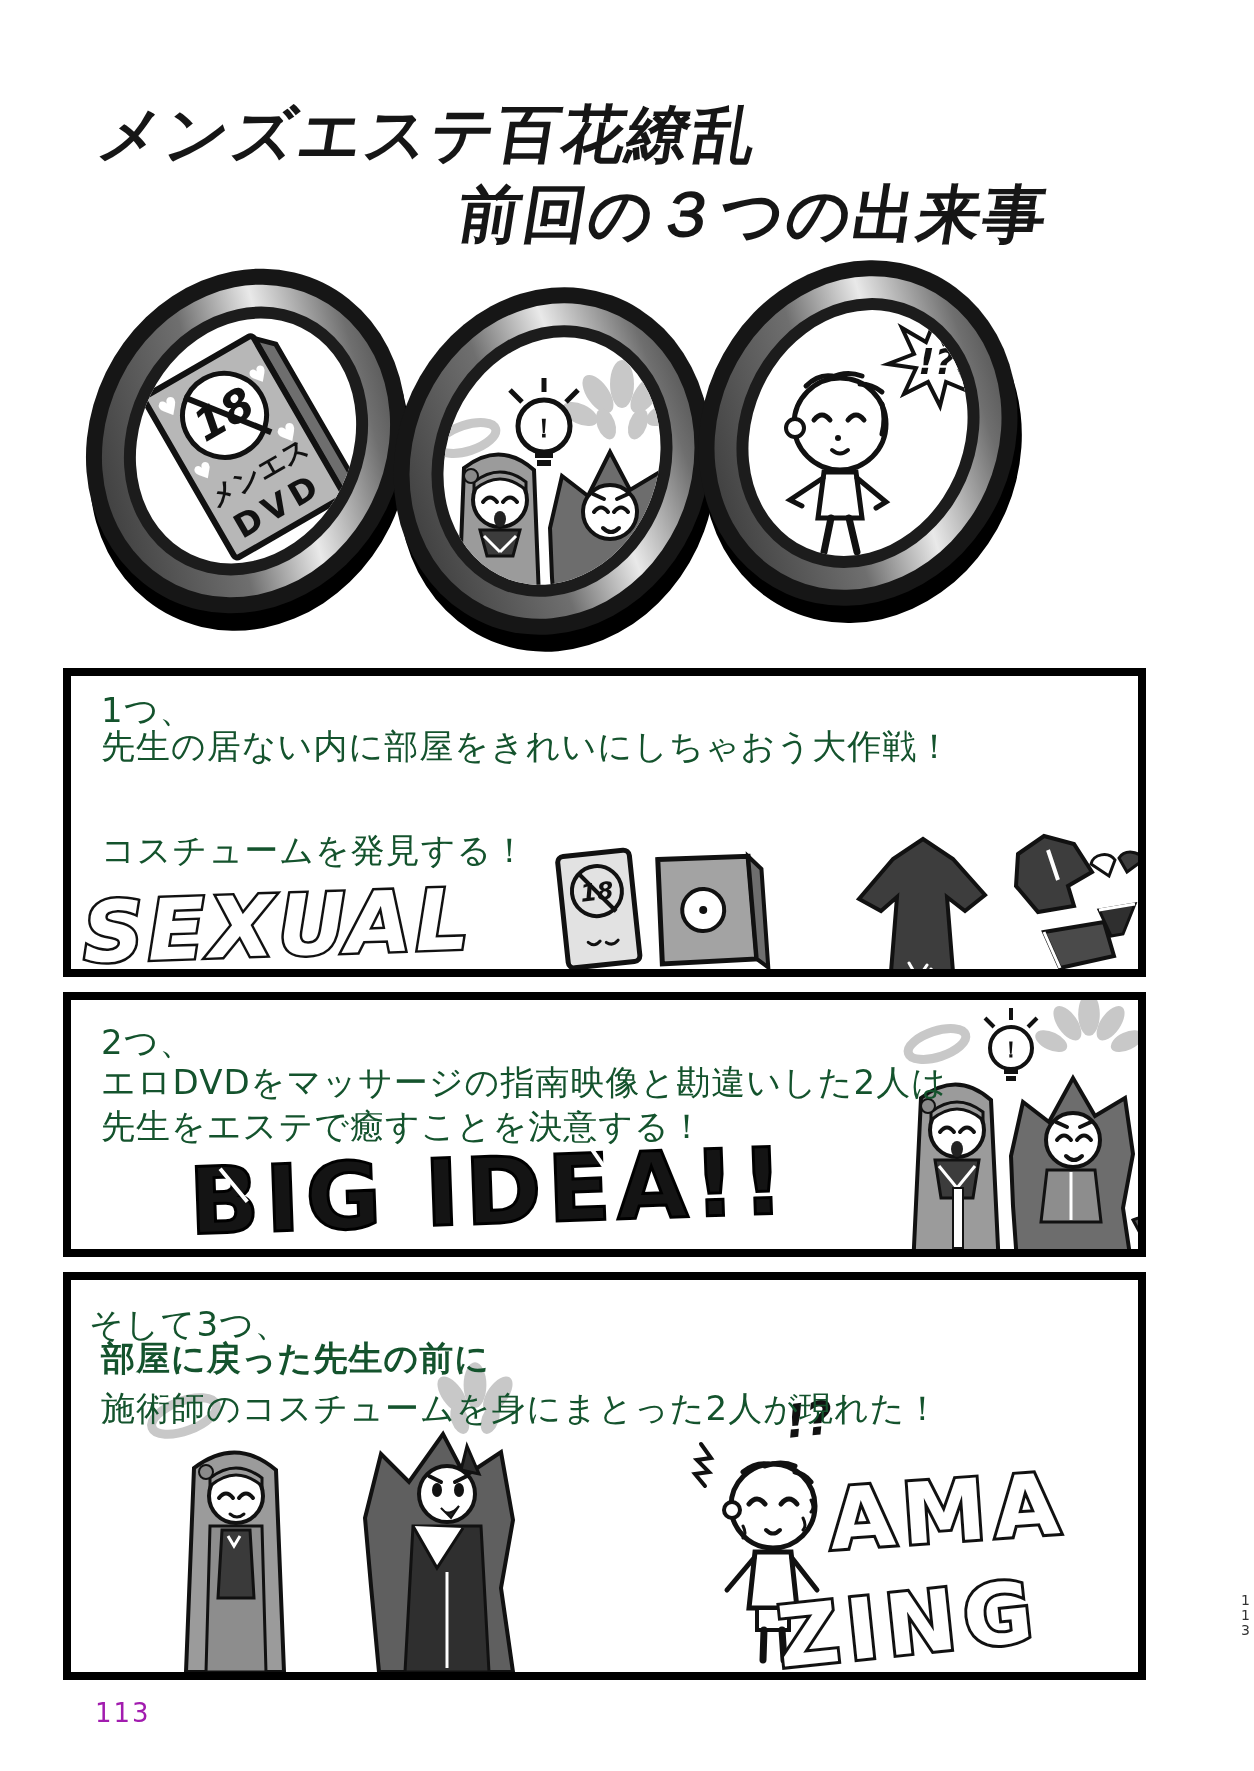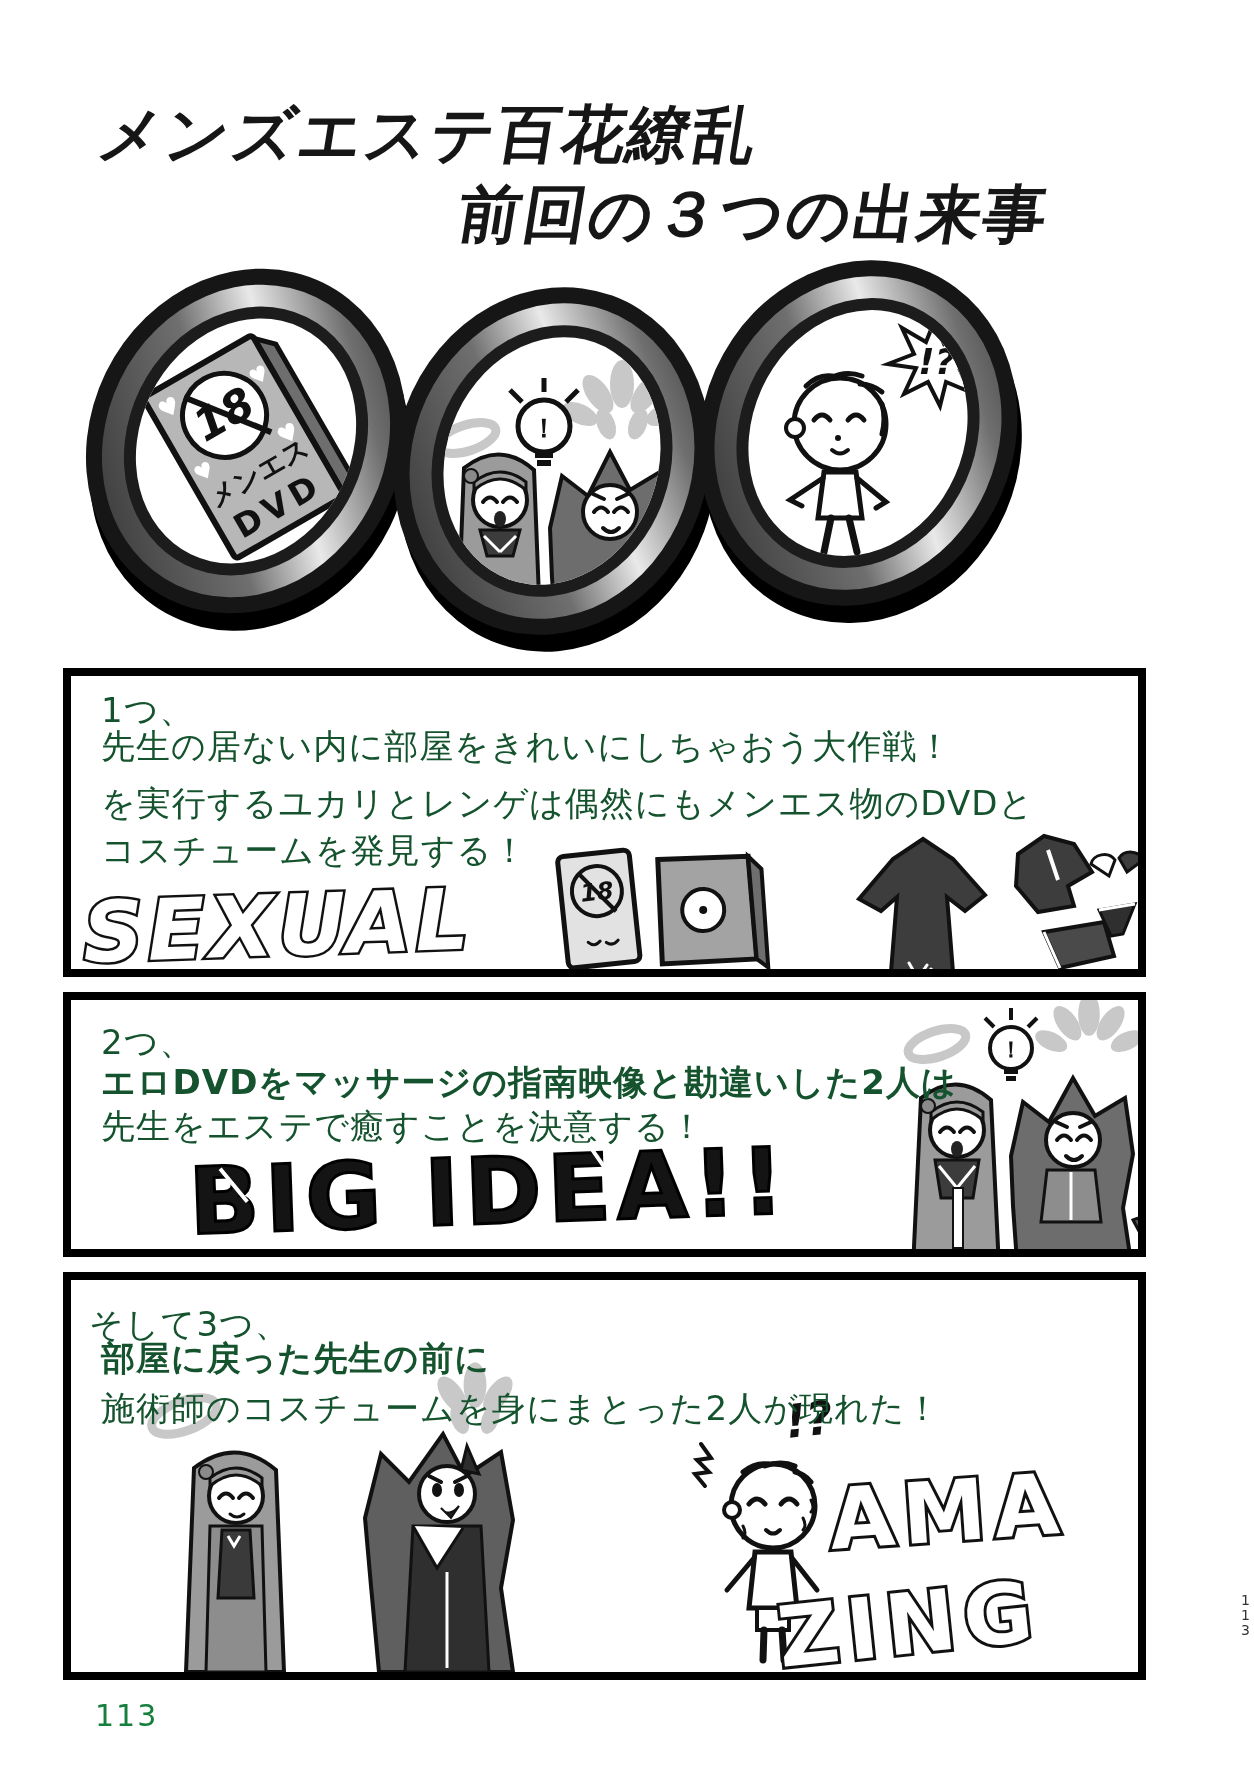--- a/index.html
+++ b/index.html
@@ -12,21 +12,21 @@
   .medallion{position:absolute;width:360px;height:390px;}
   #med1{left:66px;top:246px;}
   #med2{left:372px;top:266px;}
   #med3{left:678px;top:238px;}
   .panel{position:absolute;left:63px;width:1067px;background:#fff;border:8px solid #000;overflow:hidden;}
   #panel1{top:668px;height:293px;}
   #panel2{top:992px;height:249px;}
   #panel3{top:1272px;height:392px;}
   .jp{position:absolute;font-size:34px;font-weight:500;letter-spacing:1px;white-space:nowrap;color:#14532d;}
   .panel-art{position:absolute;left:0;top:0;width:100%;height:100%;}
-  #footer-num{position:absolute;left:95px;top:1698px;font-size:30px;letter-spacing:2px;color:#15803d;}
+  #footer-num{position:absolute;left:95px;top:1698px;font-size:26px;letter-spacing:2px;color:#a21caf;}
   #edge-num{position:absolute;right:4px;top:1593px;font-size:14px;line-height:15px;
         text-align:center;color:#333;}
   svg text{font-family:"DejaVu Sans",sans-serif;}
 </style>
 </head>
 <body>
 
 <div id="page">
 
   <div class="title-line" id="title1">メンズエステ百花繚乱</div>
@@ -192,21 +192,20 @@
       </g>
       <g transform="translate(1046,212)">
         <path d="M -26,-24 a 13,11 0 0 1 24,-4 l -6,16 z" fill="#fff" stroke="#111" stroke-width="3"></path>
         <path d="M 2,-30 a 13,11 0 0 1 24,2 l -16,12 z" fill="#3d3d3d" stroke="#111" stroke-width="3"></path>
         <path d="M -18,22 L 18,16 L 6,46 L -6,48 Z" fill="#2f2f2f" stroke="#111" stroke-width="3"></path>
         <path d="M -18,22 L 18,16" stroke="#fff" stroke-width="3"></path>
       </g>
     </svg>
     <div class="jp" style="left:30px;top:12px;">1つ、</div>
     <div class="jp" style="left:30px;top:48px;">先生の居ない内に部屋をきれいにしちゃおう大作戦！</div>
-    <div class="jp" style="left:30px;top:105px;">を実行するユカリとレンゲは偶然にもメンエス物のDVDと</div>
     <div class="jp" style="left:30px;top:152px;">コスチュームを発見する！</div>
   </div>
 
   <div class="panel" id="panel2">
     <svg class="panel-art" viewBox="0 0 1067 249">
       <text x="118" y="224" font-size="92" font-weight="bold" letter-spacing="6" fill="#141414" stroke="#000" stroke-width="3" transform="rotate(-2 400 190)">BIG IDEA!!</text>
       <path d="M 150,160 l 26,34 M 300,150 l 22,34 M 520,150 l 22,34 M 660,152 l 20,32" stroke="#fff" stroke-width="4" fill="none" transform="rotate(-2 400 190)"></path>
       <g transform="translate(948,142)">
         <ellipse cx="-82" cy="-98" rx="30" ry="13" fill="none" stroke="#c8c8c8" stroke-width="9" transform="rotate(-18 -82 -98)"></ellipse>
         <g transform="translate(-8,-96)">
@@ -246,21 +245,21 @@
           <path d="M -14,-22 q 7,-9 14,0" fill="none" stroke="#111" stroke-width="4" stroke-linecap="round"></path>
           <path d="M 6,-22 q 7,-9 14,0" fill="none" stroke="#111" stroke-width="4" stroke-linecap="round"></path>
           <path d="M -5,-6 q 8,8 16,0" fill="none" stroke="#111" stroke-width="4" stroke-linecap="round"></path>
           <polygon points="-24,8 24,8 30,60 -30,60" fill="#8d8d8d" stroke="#111" stroke-width="3"></polygon>
           <line x1="0" y1="10" x2="0" y2="58" stroke="#fff" stroke-width="3"></line>
           <path d="M 62,58 q 34,-14 44,4 q -26,4 -30,22 z" fill="#555" stroke="#111" stroke-width="3"></path>
         </g>
       </g>
     </svg>
     <div class="jp" style="left:30px;top:20px;text-align:center;">2つ、</div>
-    <div class="jp" style="left:30px;top:60px;font-weight:bold;">エロDVDをマッサージの指南映像と勘違いした2人は</div>
+    <div class="jp" style="left:30px;top:60px;">エロDVDをマッサージの指南映像と勘違いした2人は</div>
     <div class="jp" style="left:30px;top:104px;">先生をエステで癒すことを決意する！</div>
   </div>
 
   <div class="panel" id="panel3">
     <svg class="panel-art" viewBox="0 0 1067 392">
       <g transform="translate(165,268)">
         <ellipse cx="-52" cy="-132" rx="34" ry="15" fill="none" stroke="#c8c8c8" stroke-width="9" transform="rotate(-20 -52 -132)"></ellipse>
         <path d="M -42,-80 Q 0,-112 40,-78 L 48,124 L -50,124 Z" fill="#9b9b9b" stroke="#111" stroke-width="4"></path>
         <circle cx="0" cy="-52" r="27" fill="#fff" stroke="#111" stroke-width="4"></circle>
         <path d="M -26,-62 Q 0,-84 26,-62 L 26,-70 Q 0,-90 -26,-70 Z" fill="#9b9b9b" stroke="#111" stroke-width="3"></path>

